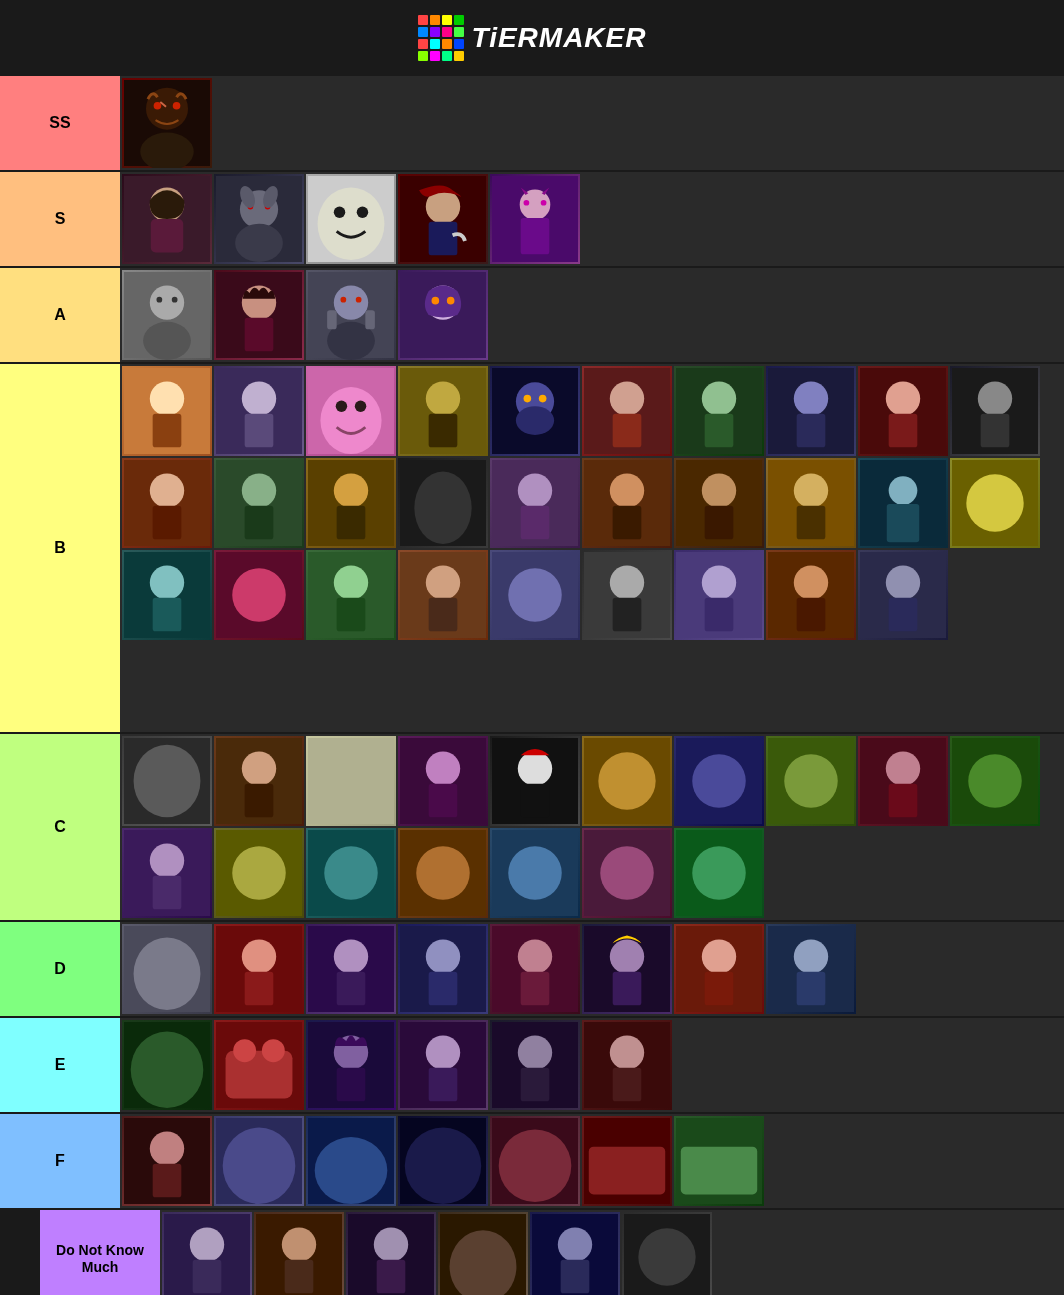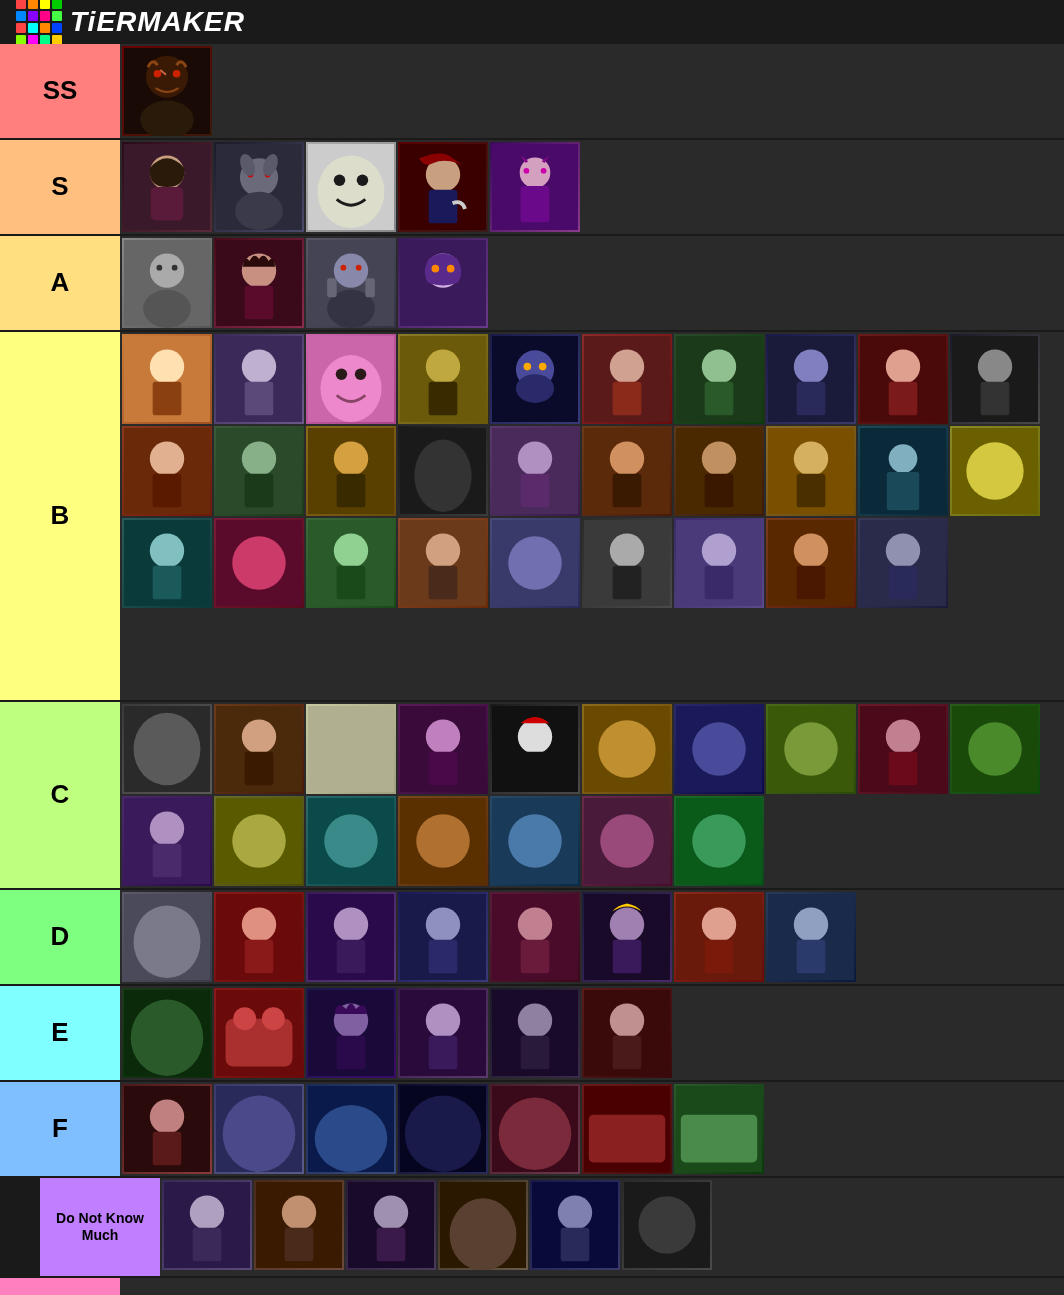--- a/index.html
+++ b/index.html
@@ -17,21 +17,21 @@
       flex-direction: row;
       border-bottom: 2px solid #1a1a1a;
       min-height: 90px;
     }
     .tier-label {
       width: 120px;
       min-width: 120px;
       display: flex;
       align-items: center;
       justify-content: center;
-      font-size: 26px;
+      font-size: 16px;
       font-weight: bold;
       color: #000;
       text-align: center;
       padding: 4px;
       line-height: 1.2;
     }
     .tier-items {
       display: flex;
       flex-direction: row;
       flex-wrap: wrap;
@@ -71,24 +71,24 @@
     .tier-d { background-color: #7fff7f; }
     .tier-e { background-color: #7fffff; }
     .tier-f { background-color: #7fbfff; }
     .tier-dnk { background-color: #bf7fff; }
     .tier-who { background-color: #ff7fbf; }
 
     
     .header {
       background: #1a1a1a;
       display: flex;
-      justify-content: flex-start;
+      justify-content: center;
       align-items: center;
       padding: 8px 16px;
-      height: 44px;
+      height: 76px;
     }
     .tiermaker-logo {
       display: flex;
       align-items: center;
       gap: 8px;
     }
     .logo-grid {
       display: grid;
       grid-template-columns: repeat(4, 10px);
       grid-template-rows: repeat(4, 10px);

